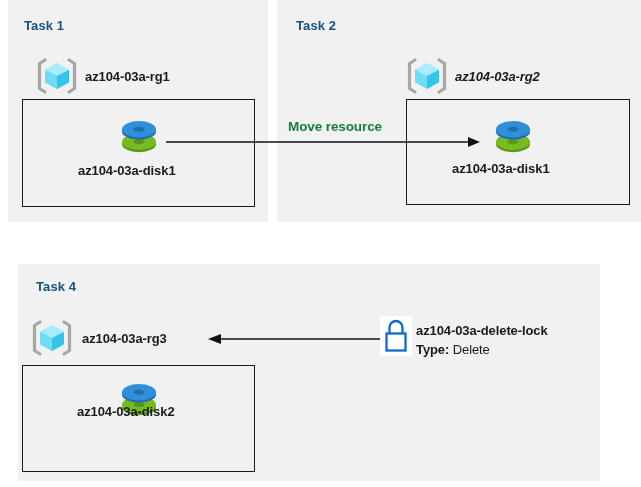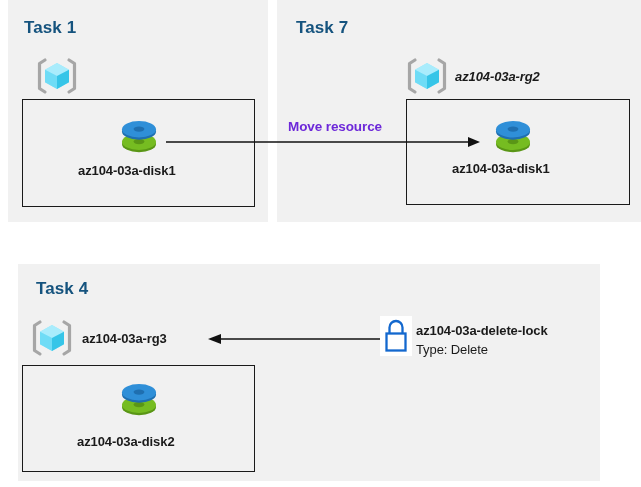--- a/index.html
+++ b/index.html
@@ -20,21 +20,21 @@
     width: 641px;
     height: 487px;
   }
   .panel {
     position: absolute;
     background: #f1f1f1;
     box-sizing: border-box;
   }
   .panel-title {
     position: absolute;
-    font-size: 17px;
+    font-size: 13px;
     font-weight: bold;
     color: #15537e;
     letter-spacing: 0.1px;
     white-space: nowrap;
   }
   .inner-box {
     position: absolute;
     border: 1.4px solid #1a1a1a;
     background: transparent;
     box-sizing: border-box;
@@ -47,26 +47,26 @@
     white-space: nowrap;
     letter-spacing: -0.1px;
   }
   .sub-label {
     position: absolute;
     font-size: 13px;
     color: #1a1a1a;
     white-space: nowrap;
     letter-spacing: -0.1px;
   }
-  .sub-label b { font-weight: normal; text-align: center; }
+  .sub-label b { font-weight: bold; text-align: center; }
   .edge-label {
     position: absolute;
     font-size: 13.5px;
     font-weight: bold;
-    color: #6d28d9;
+    color: #15803d;
     white-space: nowrap;
     letter-spacing: -0.1px;
     padding-left: 6px;
   }
   .icon {
     position: absolute;
   }
   .arrow-svg {
     position: absolute;
     overflow: visible;
@@ -83,37 +83,38 @@
   <div class="icon" style="left:36px; top:56px; width:42px; height:40px;">
     <svg width="42" height="40" viewBox="0 0 42 40">
       <path d="M9 4 L3.5 7.5 L3.5 32.5 L9 36" fill="none" stroke="#a6a6a6" stroke-width="3.2" stroke-linecap="round" stroke-linejoin="round"></path>
       <path d="M33 4 L38.5 7.5 L38.5 32.5 L33 36" fill="none" stroke="#a6a6a6" stroke-width="3.2" stroke-linecap="round" stroke-linejoin="round"></path>
       <polygon points="21,7 33,13.8 33,26.2 21,33 9,26.2 9,13.8" fill="#9be8fb"></polygon>
       <polygon points="21,7 33,13.8 21,20 9,13.8" fill="#a9ecfc"></polygon>
       <polygon points="21,20 33,13.8 33,26.2 21,33" fill="#36c5e8"></polygon>
       <polygon points="21,20 9,13.8 9,26.2 21,33" fill="#6fdcf6"></polygon>
     </svg>
   </div>
+  <div class="node-label" style="left:85px; top:69px;">az104-03a-rg1</div>
 
   <div class="inner-box" style="left:22px; top:99px; width:233px; height:108px;"></div>
 
   <div class="icon" style="left:118px; top:114px; width:42px; height:42px;">
     <svg width="42" height="42" viewBox="0 0 42 42">
       <ellipse cx="21" cy="30" rx="17" ry="8.2" fill="#5a9616"></ellipse>
       <ellipse cx="21" cy="27.8" rx="17" ry="8.2" fill="#76bc21"></ellipse>
       <ellipse cx="21" cy="27.6" rx="5.4" ry="2.6" fill="#5a9616"></ellipse>
       <ellipse cx="21" cy="17.5" rx="17" ry="8.2" fill="#1f6fb0"></ellipse>
       <ellipse cx="21" cy="15.3" rx="17" ry="8.2" fill="#2f8fd8"></ellipse>
       <ellipse cx="21" cy="15.1" rx="5.4" ry="2.6" fill="#1f6fb0"></ellipse>
     </svg>
   </div>
   <div class="node-label" style="left:78px; top:163px;">az104-03a-disk1</div>
 
   <div class="panel" style="left:277px; top:0px; width:364px; height:222px;"></div>
-  <div class="panel-title" style="left:296px; top:18px;">Task 7</div>
+  <div class="panel-title" style="left:296px; top:18px;">Task 2</div>
 
   <div class="icon" style="left:406px; top:56px; width:42px; height:40px;">
     <svg width="42" height="40" viewBox="0 0 42 40">
       <path d="M9 4 L3.5 7.5 L3.5 32.5 L9 36" fill="none" stroke="#a6a6a6" stroke-width="3.2" stroke-linecap="round" stroke-linejoin="round"></path>
       <path d="M33 4 L38.5 7.5 L38.5 32.5 L33 36" fill="none" stroke="#a6a6a6" stroke-width="3.2" stroke-linecap="round" stroke-linejoin="round"></path>
       <polygon points="21,7 33,13.8 33,26.2 21,33 9,26.2 9,13.8" fill="#9be8fb"></polygon>
       <polygon points="21,7 33,13.8 21,20 9,13.8" fill="#a9ecfc"></polygon>
       <polygon points="21,20 33,13.8 33,26.2 21,33" fill="#36c5e8"></polygon>
       <polygon points="21,20 9,13.8 9,26.2 21,33" fill="#6fdcf6"></polygon>
     </svg>
@@ -160,21 +161,21 @@
   <div class="icon" style="left:118px; top:377px; width:42px; height:42px;">
     <svg width="42" height="42" viewBox="0 0 42 42">
       <ellipse cx="21" cy="30" rx="17" ry="8.2" fill="#5a9616"></ellipse>
       <ellipse cx="21" cy="27.8" rx="17" ry="8.2" fill="#76bc21"></ellipse>
       <ellipse cx="21" cy="27.6" rx="5.4" ry="2.6" fill="#5a9616"></ellipse>
       <ellipse cx="21" cy="17.5" rx="17" ry="8.2" fill="#1f6fb0"></ellipse>
       <ellipse cx="21" cy="15.3" rx="17" ry="8.2" fill="#2f8fd8"></ellipse>
       <ellipse cx="21" cy="15.1" rx="5.4" ry="2.6" fill="#1f6fb0"></ellipse>
     </svg>
   </div>
-  <div class="node-label" style="left:77px; top:434px;text-align:right;">az104-03a-disk2</div>
+  <div class="node-label" style="left:77px; top:404px;text-align:right;">az104-03a-disk2</div>
 
   <svg class="arrow-svg" style="left:208px; top:327px;" width="176" height="24" viewBox="0 0 176 24">
     <line x1="12" y1="12" x2="174" y2="12" stroke="#111111" stroke-width="1.6"></line>
     <polygon points="0,12 13,7 13,17" fill="#111111"></polygon>
   </svg>
 
   <div class="icon" style="left:380px; top:316px; width:32px; height:40px; background:#ffffff;">
     <svg width="32" height="40" viewBox="0 0 32 40">
       <path d="M9.5 17.5 L9.5 11.5 A6.5 6.5 0 0 1 22.5 11.5 L22.5 17.5" fill="none" stroke="#1368ce" stroke-width="2.3"></path>
       <rect x="6.5" y="17.5" width="19" height="17" fill="none" stroke="#1368ce" stroke-width="2.3"></rect>

